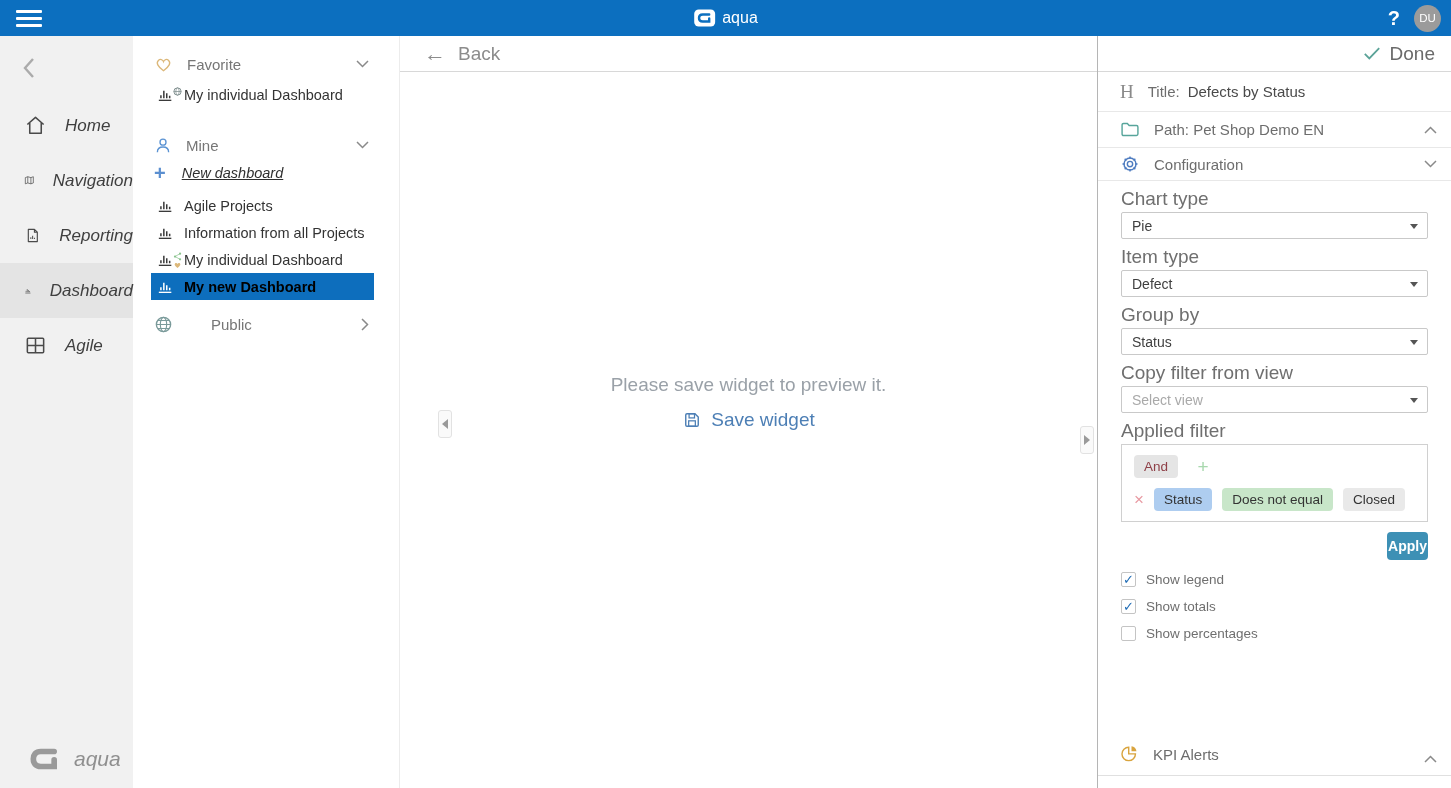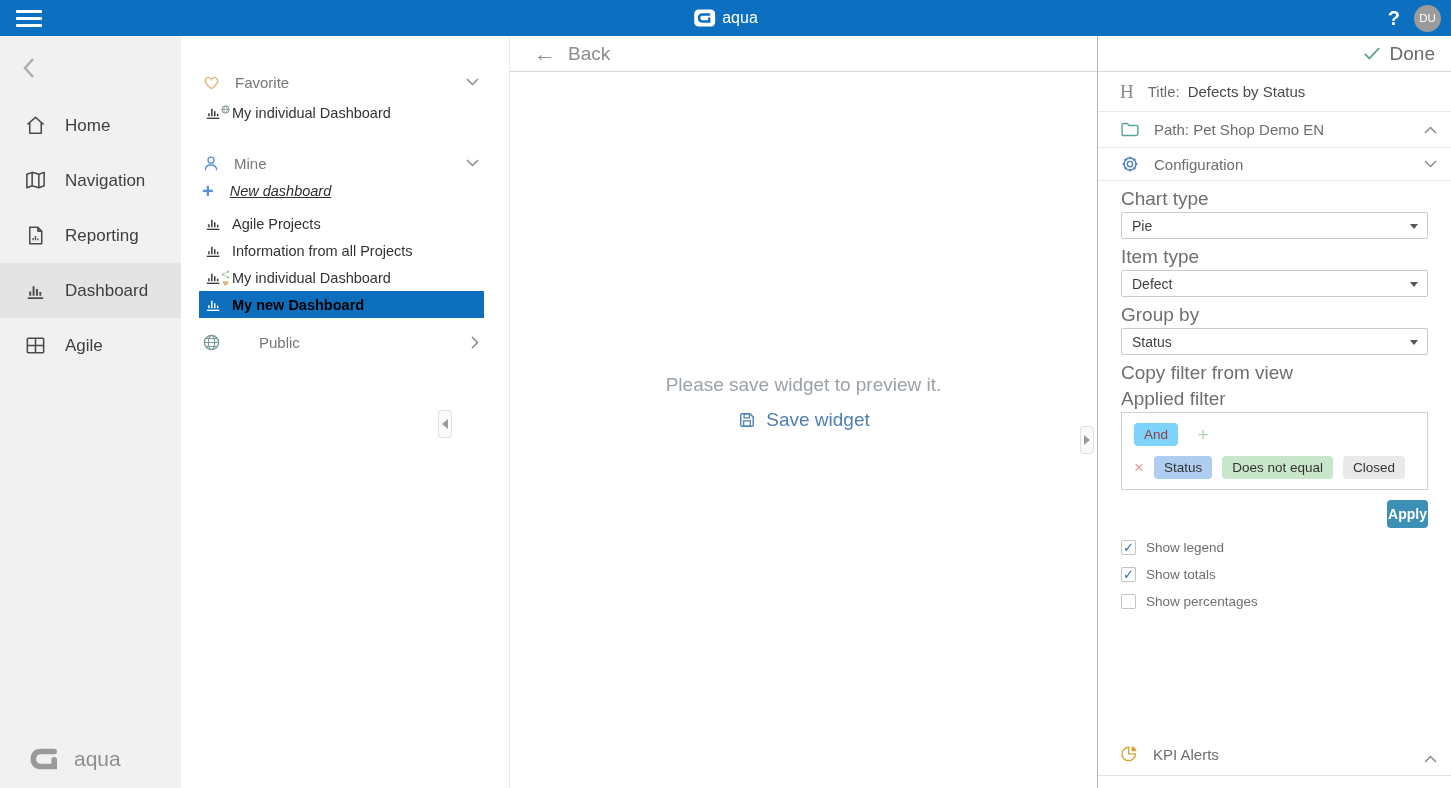--- a/index.html
+++ b/index.html
@@ -15,30 +15,30 @@
   .brand-text { color:#fff; font-size:16px; }
   .topbar-right { margin-left:auto; display:flex; align-items:center; gap:14px; padding-right:10px; }
   .help { color:#fff; font-size:20px; font-weight:bold; cursor:pointer; }
   .avatar { width:27px; height:27px; border-radius:50%; background:#9b9b9b; color:#fff;
     font-size:11.5px; display:flex; align-items:center; justify-content:center; cursor:pointer; }
 
   
   .app { position:relative; display:flex; height:752px; }
 
   
-  .rail { width:181px; background:#f1f1f1; position:relative; flex:none; }
+  .rail { width:133px; background:#f1f1f1; position:relative; flex:none;font-style:italic; }
   .rail-back { margin:20px 0 14px 22px; cursor:pointer; }
   .rail-item { height:55px; display:flex; align-items:center; gap:18px; padding-left:24px;
     color:#3f3f3f; font-size:17px; cursor:pointer; }
   .rail-item.active { background:#e4e4e4; }
   .rail-footer { position:absolute; bottom:14px; left:26px; display:flex; align-items:center; gap:10px; }
   .rail-footer span { color:#8f8f8f; font-size:21px; }
 
   
-  .tree { width:329px; flex:none; background:#fff; padding-top:32px; border-right:1px solid #ececec;
+  .tree { width:267px; flex:none; background:#fff; padding-top:14px; border-right:1px solid #ececec;
     font-size:14.5px; }
   .tree-head { height:28px; display:flex; align-items:center; padding:0 30px 0 21px; color:#767676;
     font-size:15px; cursor:pointer; }
   .tree-head .lbl { margin-left:14px; }
   .tree-head .chev { margin-left:auto; display:flex; }
   .tree-item { height:27px; margin:0 25px 0 18px; padding-left:6px; display:flex; align-items:center;
     gap:10px; color:#333; cursor:pointer; white-space:nowrap; }
   .tree-item.selected { background:#0d6ebd; color:#000000; font-weight:bold; }
   .icon-badge-wrap { position:relative; display:flex; }
   .badge-tr { position:absolute; right:-8px; top:-4px; }
@@ -94,21 +94,21 @@
   .fld-label { margin:10px 0 5px; font-size:19px; color:#6f6f6f; height:16px; line-height:16px; }
   .select { position:relative; height:27px; border:1px solid #c9c9c9; border-radius:2px;
     display:flex; align-items:center; padding:0 24px 0 10px; font-size:14px; color:#3f3f3f;
     cursor:pointer; background:#fff; }
   .select.placeholder { color:#a9a9a9; }
   .select .caret { position:absolute; right:9px; top:11px; width:0; height:0;
     border-left:4px solid transparent; border-right:4px solid transparent; border-top:5px solid #555; }
 
   .filter-box { margin-top:2px; border:1px solid #d0d0d0; padding:10px 12px; }
   .chip { display:inline-block; border-radius:4px; padding:4px 10px; font-size:13.5px; color:#333; }
-  .chip-and { background:#7dd3fc; color:#8f4048; cursor:pointer; }
+  .chip-and { background:#e5e5e5; color:#8f4048; cursor:pointer; }
   .plus-icon { color:#a8d8ae; font-size:19px; margin-left:15px; vertical-align:middle; cursor:pointer; }
   .filter-row2 { margin-top:10px; display:flex; align-items:center; gap:10px; }
   .x-icon { color:#e89aa2; font-size:17px; cursor:pointer; }
   .chip-field { background:#aecdf0; cursor:pointer; }
   .chip-cond { background:#c8e6c9; cursor:pointer; }
   .chip-val { background:#e9e9e9; cursor:pointer; }
   .apply-row { text-align:right; margin:10px 0 6px; }
   .apply-btn { background:#3d90b5; color:#fff; border:none; border-radius:4px; padding:6px 1px;
     font-size:14px; font-weight:bold; cursor:pointer; font-family:inherit; }
 
@@ -375,20 +375,24 @@
         <span class="caret"></span>
       </div>
 
       <div class="fld-label">Group by</div>
       <div class="select">
         <span>Status</span>
         <span class="caret"></span>
       </div>
 
       <div class="fld-label">Copy filter from view</div>
+      <div class="select placeholder">
+        <span>Select view</span>
+        <span class="caret"></span>
+      </div>
 
       <div class="fld-label">Applied filter</div>
       <div class="filter-box">
         <div>
           <span class="chip chip-and">And</span>
           <span class="plus-icon">+</span>
         </div>
         <div class="filter-row2">
           <span class="x-icon">×</span>
           <span class="chip chip-field">Status</span>

